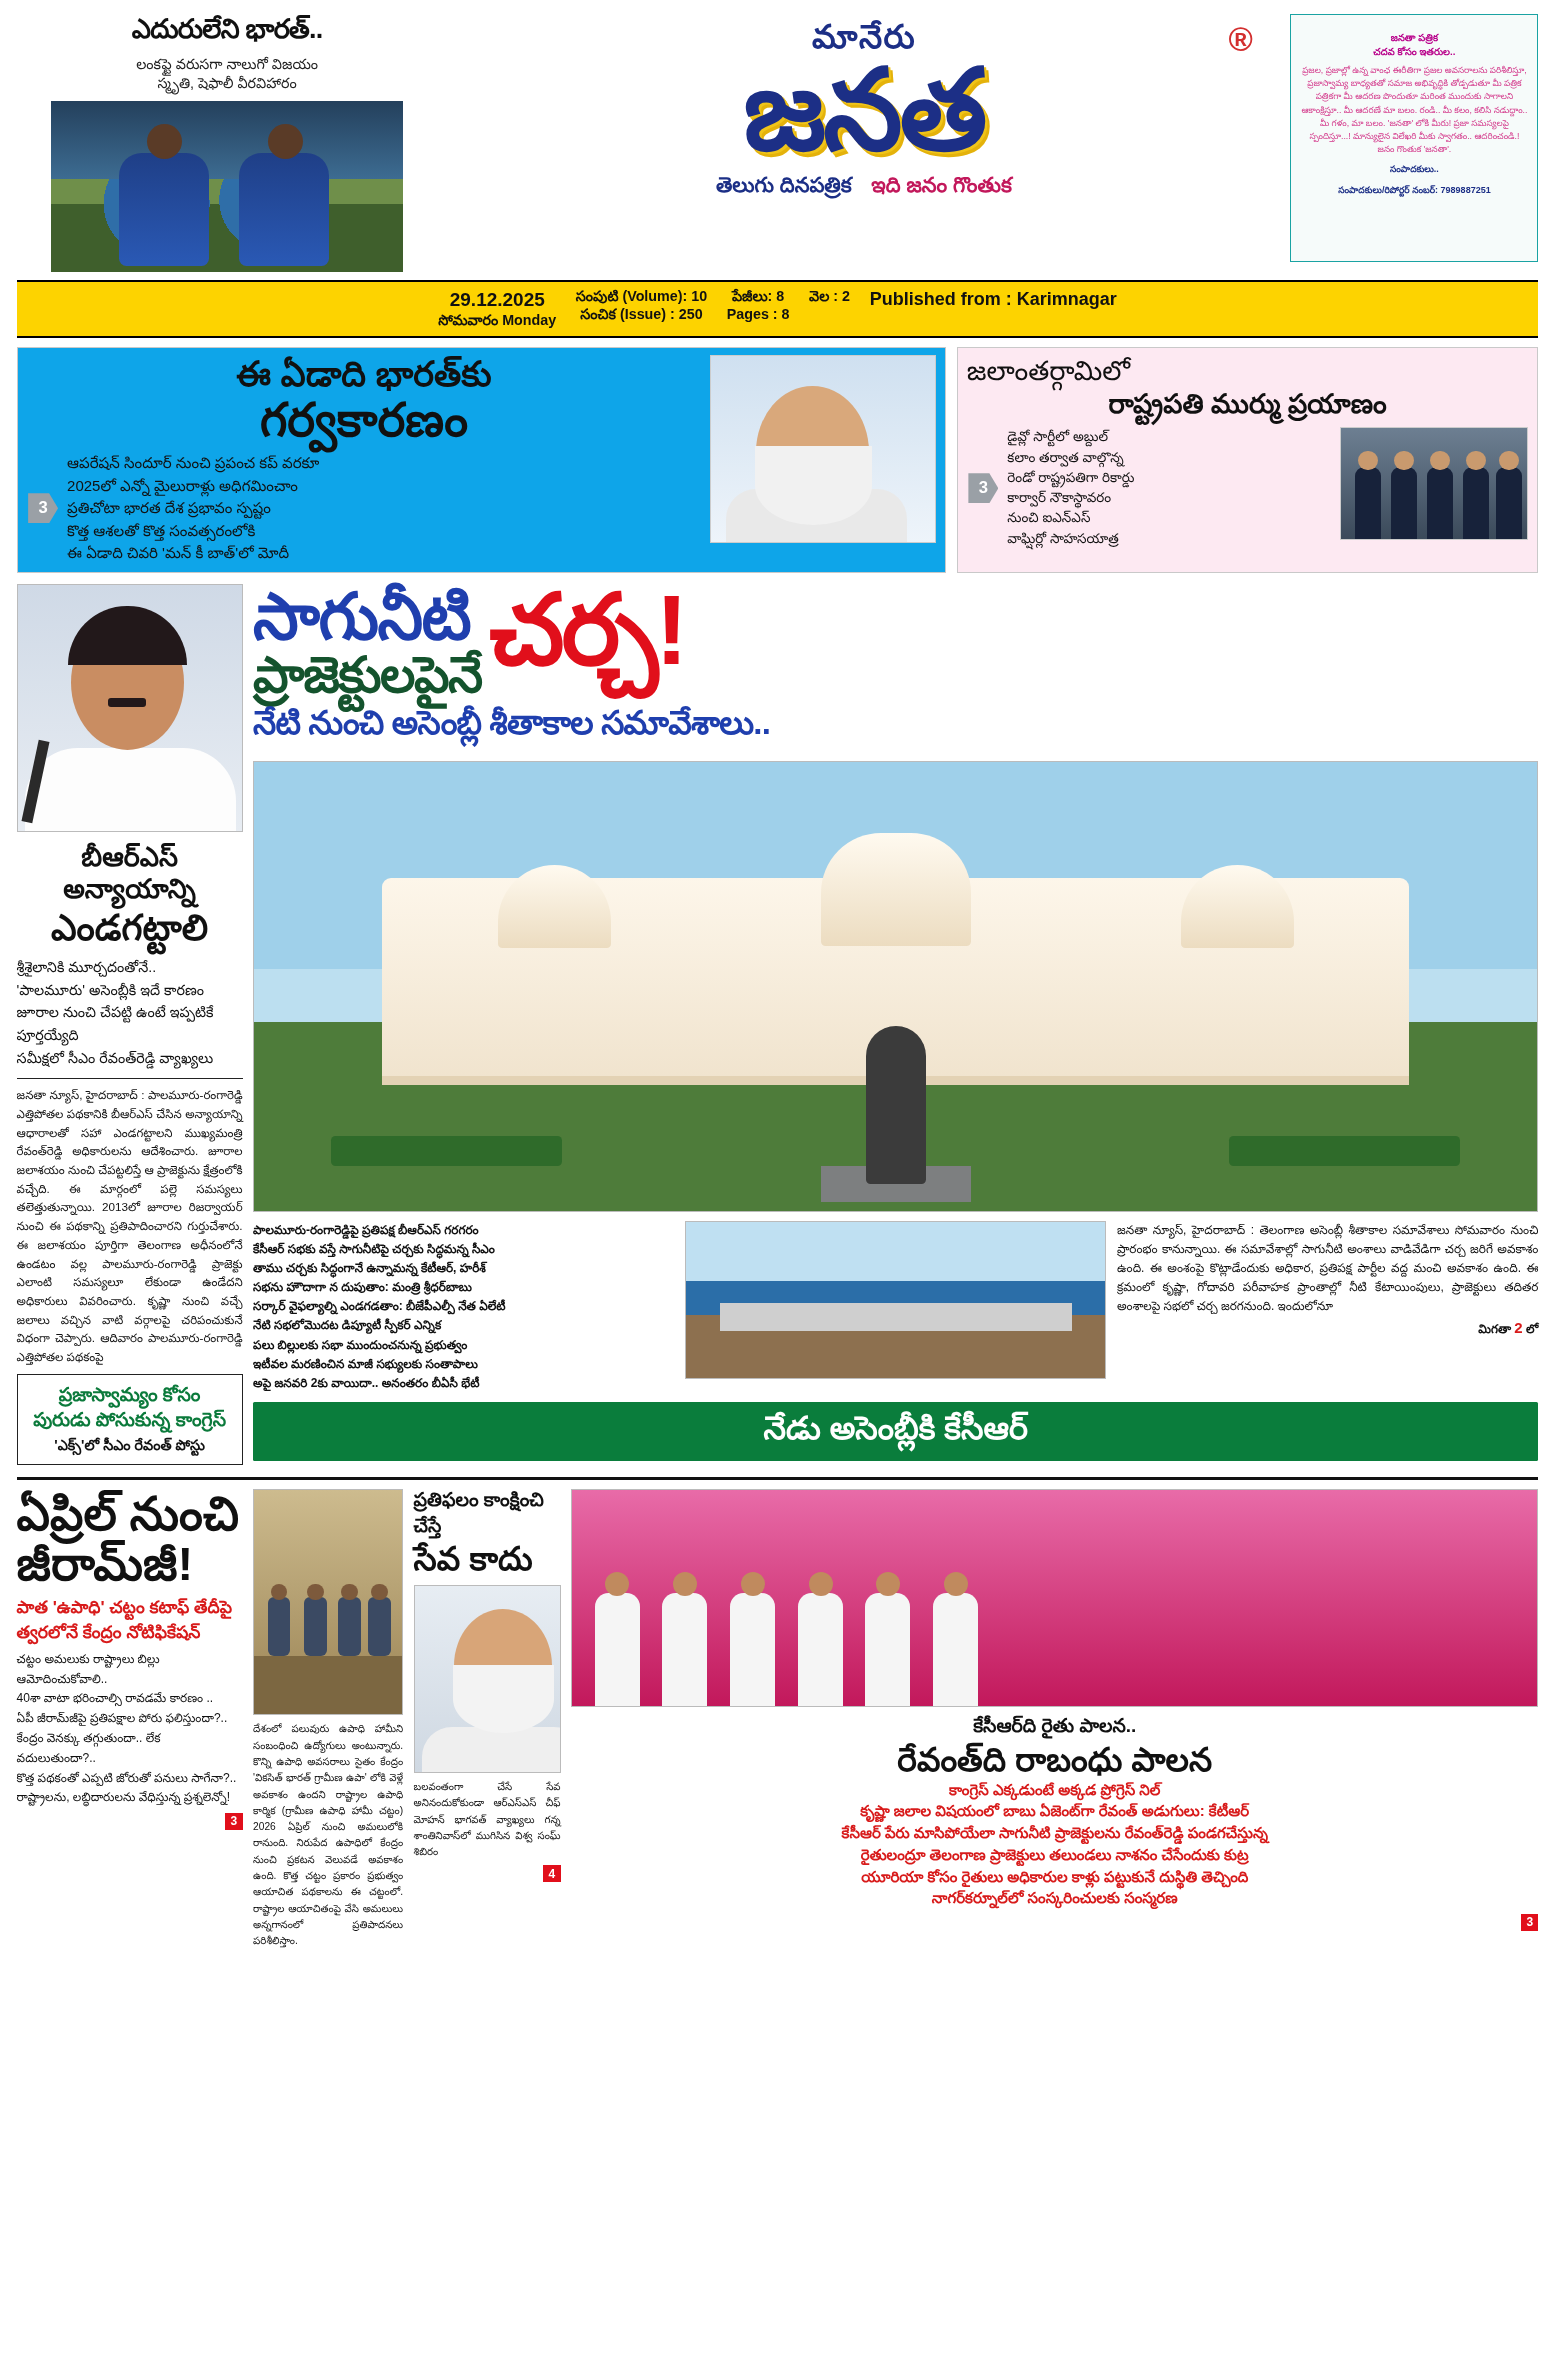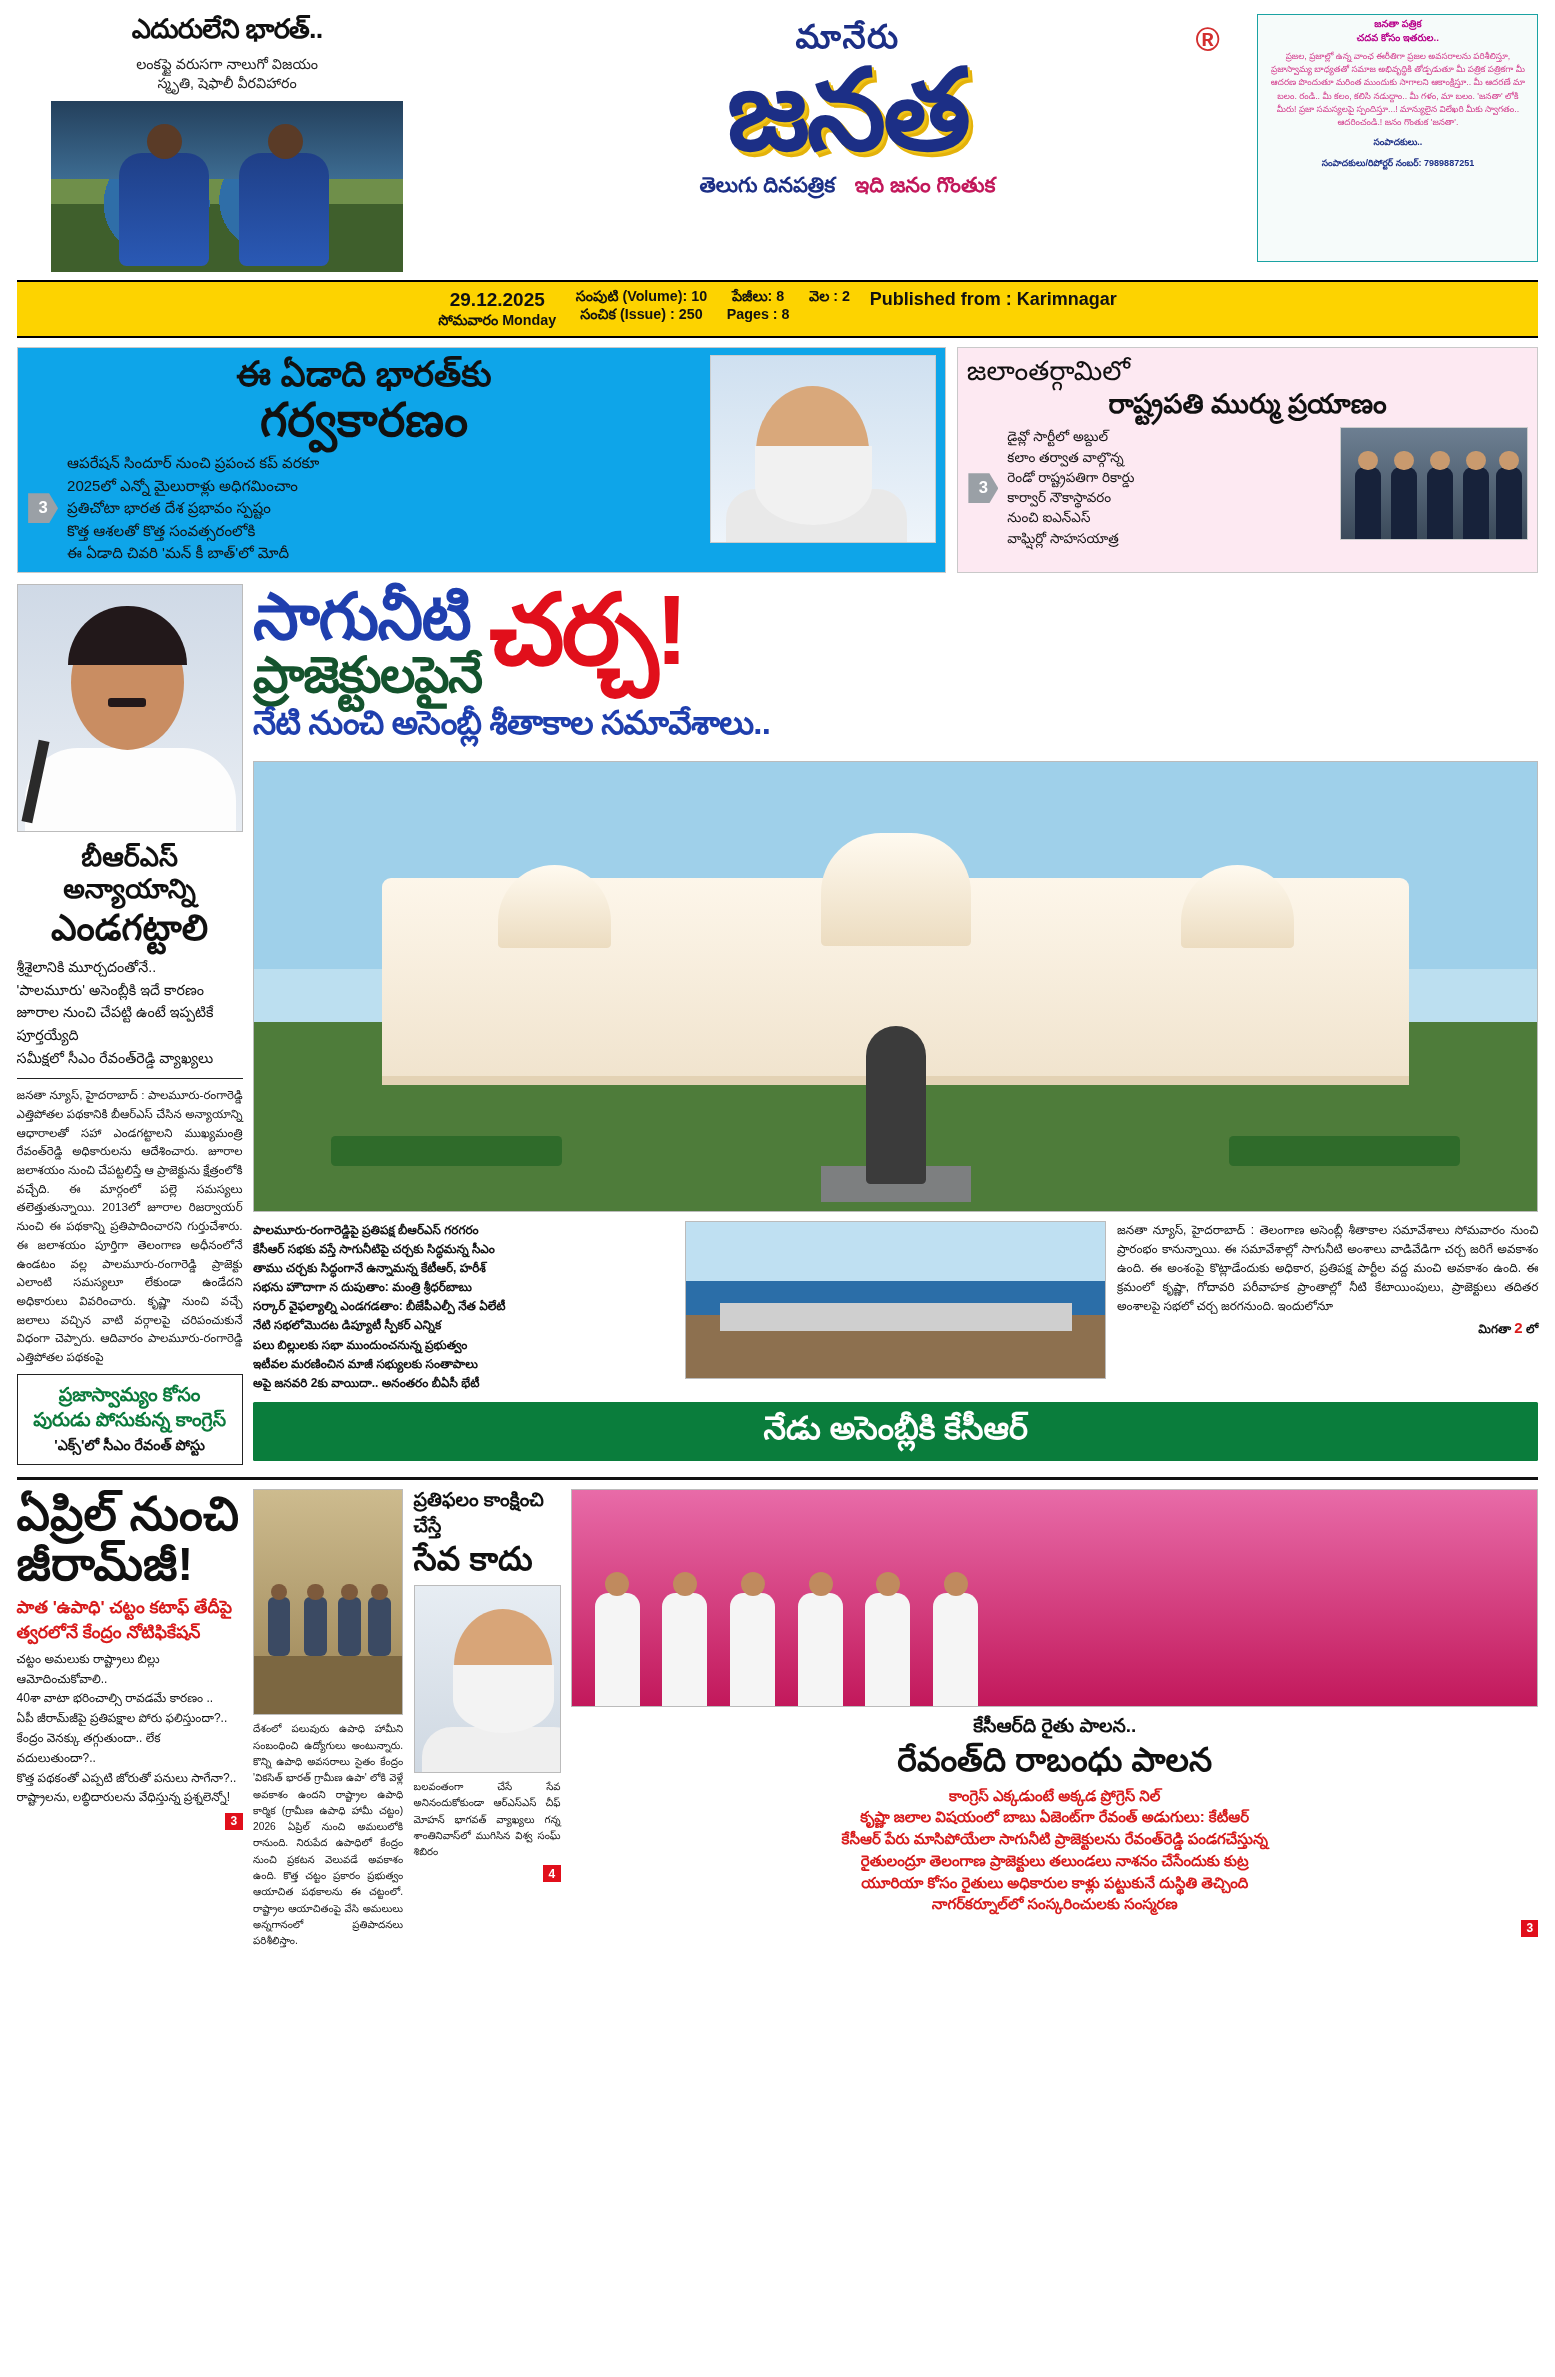--- a/index.html
+++ b/index.html
@@ -44,21 +44,21 @@
     text-shadow:2.3px 2.3px 0 #f0c419, 4.5px 4.5px 0 #e4b20b;
     letter-spacing:-3px;
   }
   .logo-maneru { font-size:33px; color:#1c2f86; font-weight:bold; letter-spacing:1.5px; margin-bottom:-10.5px; }
   .logo-strip { display:flex; align-items:center; justify-content:center; gap:19.6px; margin-top:6px; }
   .logo-strip .t1 { font-size:21px; color:#1c2f86; font-weight:bold; }
   .logo-strip .t2 { font-size:21px; color:#c2185b; font-weight:bold; }
   .reg-mark { position:absolute; right:30px; top:7.5px; font-size:33px; color:#d32f2f; font-weight:bold; }
 
   .mh-right {
-    width:281px; border:1.5px solid #1aa3a3; background:#f6fbfa; padding:2px 9px;
+    width:248px; border:1.5px solid #1aa3a3; background:#f6fbfa; padding:16px 9px;
     font-size:8.7px; color:#d3378a; line-height:1.5; text-align:center; min-height:248px;
   }
   .mh-right .hdr { color:#b8008a; font-weight:bold; font-size:9.8px; margin-bottom:4.5px; }
   .mh-right .ftr { color:#1c2f86; font-weight:bold; font-size:9px; margin-top:7.5px; }
 
   
   .infobar {
     margin-top:7.5px; background:#fdd300; border-top:2.3px solid #000; border-bottom:2.3px solid #000;
     display:flex; align-items:flex-start; justify-content:center; gap:19.6px;
     padding:6px 10.5px; font-size:14.3px; font-weight:bold;
@@ -195,21 +195,21 @@
   .seva-h2 { font-size:33px; font-weight:bold; color:#111; line-height:1.1;}
   .bhagwat-photo { width:100%; height:188px; border:0.8px solid #bbb; background:linear-gradient(#e7edf3,#cfd8e2); position:relative; overflow:hidden;}
   .bhagwat-photo .face { position:absolute; left:39px; top:22.6px; width:98px; height:113px; border-radius:50%; background:#d8a578;}
   .bhagwat-photo .beard { position:absolute; left:38px; top:79px; width:101px; height:68px; border-radius:0 0 60% 60%; background:#f3f3f3;}
   .bhagwat-photo .body { position:absolute; left:7.5px; bottom:0; width:162px; height:45px; background:#efefef; border-radius:30px 30px 0 0;}
   .kcr-photo { width:100%; height:218px; border:0.8px solid #bbb; background:linear-gradient(#e86ba8,#c2185b); position:relative; overflow:hidden;}
   .kcr-photo .p { position:absolute; bottom:0; width:45px; height:113px; background:#f5f5f5; border-radius:13.5px 13.5px 0 0;}
   .kcr-photo .p i { position:absolute; top:-21px; left:10.5px; width:24px; height:24px; border-radius:50%; background:#c08a5e; display:block;}
   .kcr-h1 { font-size:19px; font-weight:bold; text-align:center; margin-top:7.5px;}
   .kcr-h2 { font-size:33px; font-weight:bold; text-align:center; line-height:1.15;}
-  .kcr-red { color:#d81b1b; font-size:15px; font-weight:bold; text-align:center; line-height:1.45; margin-top:6px;}
+  .kcr-red { color:#d81b1b; font-size:15px; font-weight:bold; text-align:center; line-height:1.45; margin-top:0;}
 
   .pgbadge {
     display:inline-block; background:#e10f1b; color:#fff; font-weight:bold;
     font-size:12px; padding:1.5px 5.3px; margin-top:4.5px;
   }
   .pgbadge.right { float:right; }
   .more { font-size:12px; font-weight:bold; text-align:right; margin-top:3px; }
   .more b { color:#d81b1b; font-size:15px; }
 </style>
 </head>

